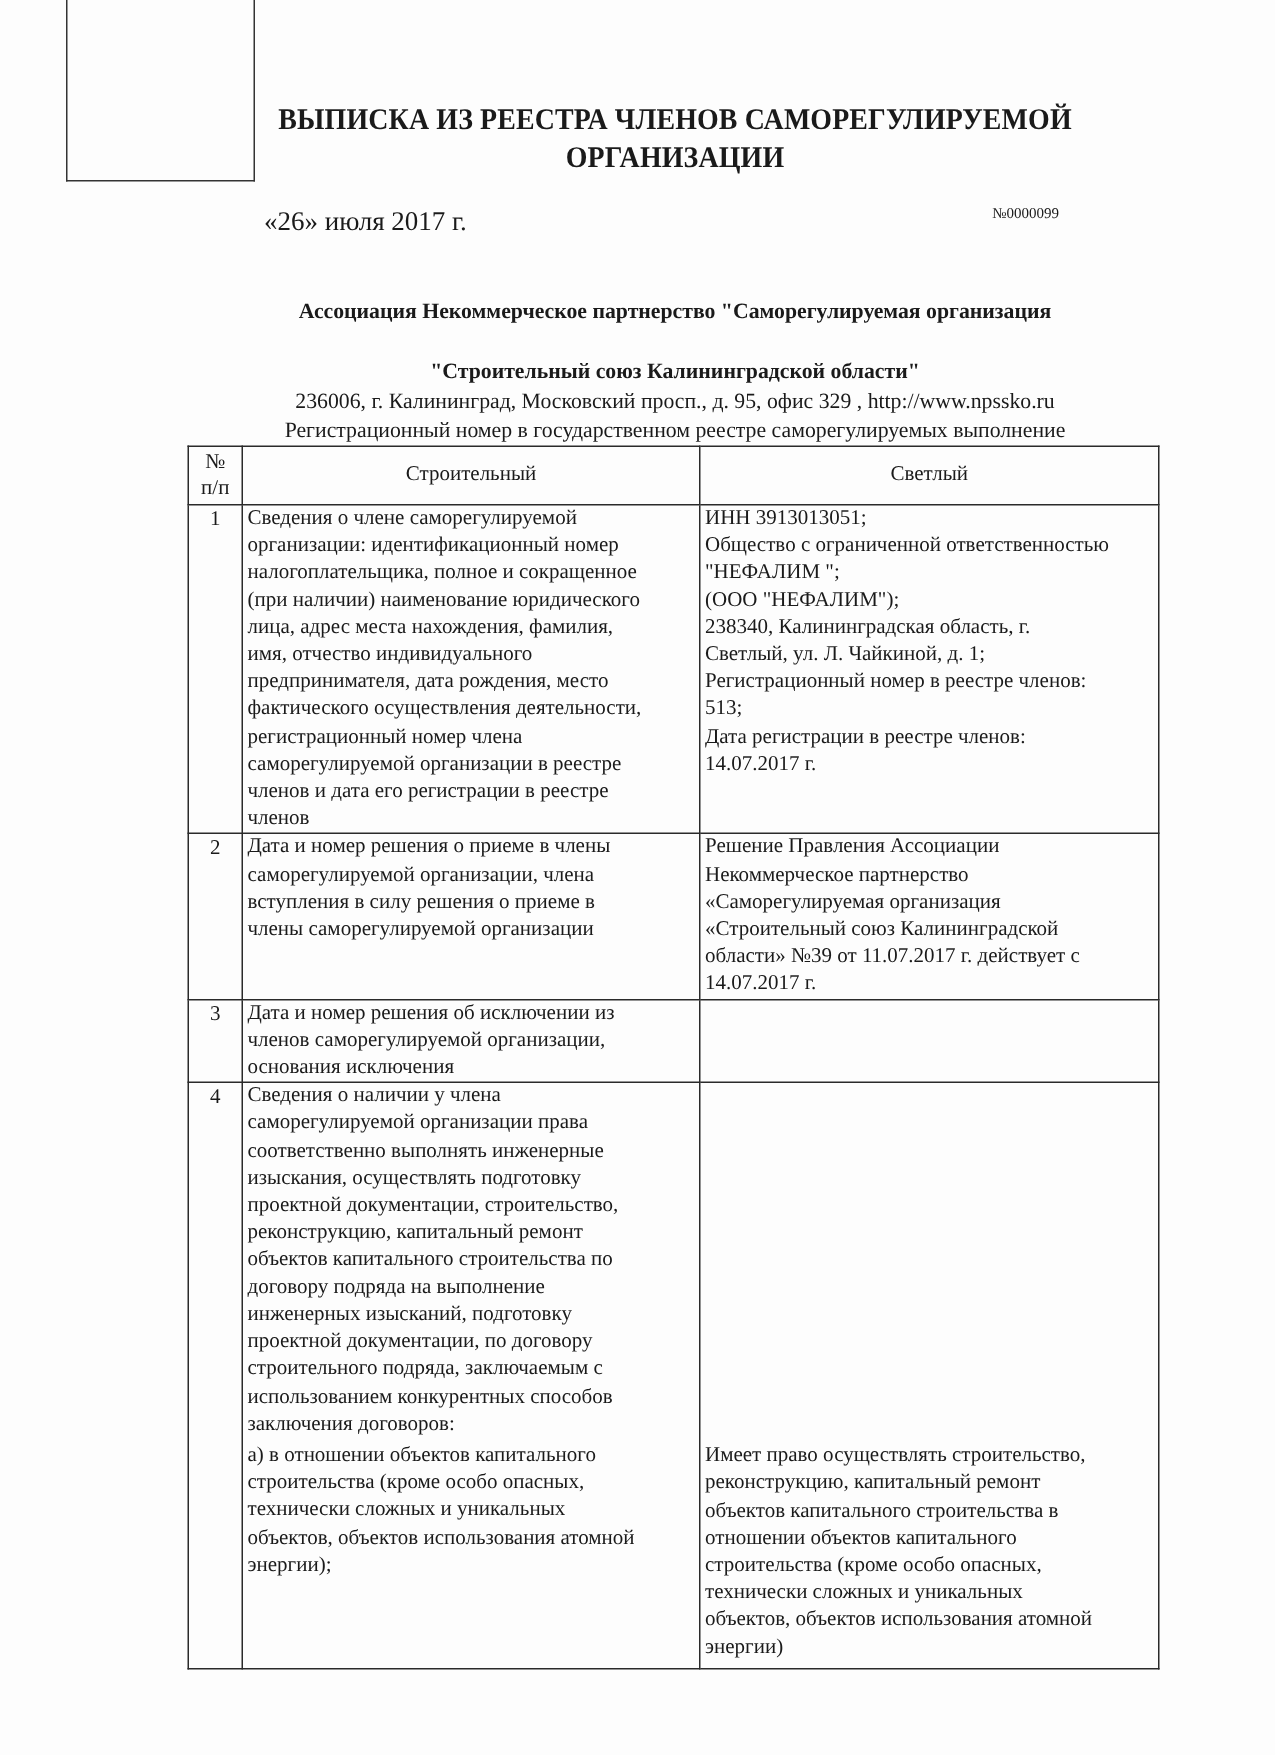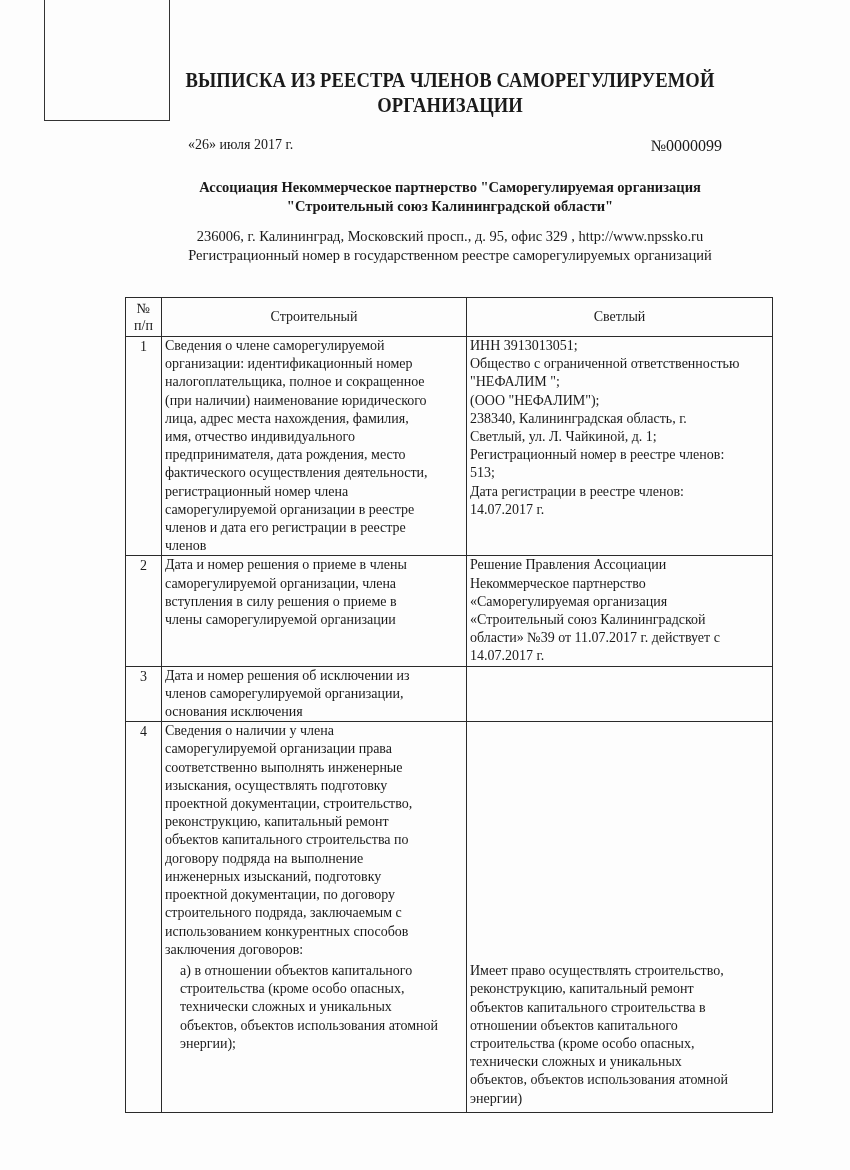--- a/index.html
+++ b/index.html
@@ -10,26 +10,26 @@
   .corner-box {
     position: absolute; left: 44px; top: -2px; width: 126px; height: 123px;
     border-left: 1.5px solid #333; border-right: 1.5px solid #333; border-bottom: 1.5px solid #333;
     box-sizing: border-box;
   }
   .title {
     position: absolute; left: 150px; width: 600px; top: 68px; text-align: center;
     font-weight: bold; font-size: 20px; line-height: 25px; letter-spacing: 0.1px;
     font-family: "Liberation Serif", serif; transform: scaleX(0.93); transform-origin: center;
   }
-  .date { position: absolute; left: 188px; top: 137px; font-size: 14px; }
-  .number { position: absolute; right: 128px; top: 137px; font-size: 16px; }
+  .date { position: absolute; left: 176px; top: 137px; font-size: 18px; }
+  .number { position: absolute; right: 144px; top: 137px; font-size: 10px; }
   .org { position: absolute; left: 150px; width: 600px; top: 178px; text-align: center; font-size: 14.5px; line-height: 19px; }
-  .org .bold { font-weight: bold; }
+  .org .bold { font-weight: bold; margin-top: 21px; }
   .org .line { display: block; }
-  .org .addr { margin-top: 11px; }
+  .org .addr { margin-top: 1px; }
   table.reg {
     position: absolute; left: 125px; top: 297px; width: 648px; border-collapse: collapse;
     font-size: 14px; line-height: 18.2px;
   }
   table.reg td, table.reg th {
     border: 1.5px solid #2a2a2a; vertical-align: top; padding: 0 3px; font-weight: normal;
   }
   table.reg th { vertical-align: middle; text-align: center; }
   .c1 { width: 29px; text-align: center; }
   .c2 { width: 298px; }
@@ -49,21 +49,21 @@
   <div>ОРГАНИЗАЦИИ</div>
 </div>
 
 <div class="date">«26» июля 2017 г.</div>
 <div class="number">№0000099</div>
 
 <div class="org">
   <span class="line bold">Ассоциация Некоммерческое партнерство "Саморегулируемая организация</span>
   <span class="line bold">"Строительный союз Калининградской области"</span>
   <span class="line addr">236006, г. Калининград, Московский просп., д. 95, офис 329 , http://www.npssko.ru</span>
-  <span class="line">Регистрационный номер в государственном реестре саморегулируемых организаций</span>
+  <span class="line">Регистрационный номер в государственном реестре саморегулируемых выполнение</span>
 </div>
 
 <table class="reg">
   <tbody>
       <tr class="hdr-row">
     <th class="c1 pre" style="line-height:17px;">№
 п/п</th>
     <th class="c2">Строительный</th>
     <th class="c3">Светлый</th>
   </tr>
@@ -129,21 +129,21 @@
 изыскания, осуществлять подготовку
 проектной документации, строительство,
 реконструкцию, капитальный ремонт
 объектов капитального строительства по
 договору подряда на выполнение
 инженерных изысканий, подготовку
 проектной документации, по договору
 строительного подряда, заключаемым с
 использованием конкурентных способов
 заключения договоров:</div>
-      <div class="pre" style="margin-top:3px; height:150px;margin-left:15px;">а) в отношении объектов капитального
+      <div class="pre" style="margin-top:3px; height:150px;">а) в отношении объектов капитального
 строительства (кроме особо опасных,
 технически сложных и уникальных
 объектов, объектов использования атомной
 энергии);</div>
     </td>
     <td class="c3">
       <div style="height:240px;"></div>
       <div class="pre">Имеет право осуществлять строительство,
 реконструкцию, капитальный ремонт
 объектов капитального строительства в

